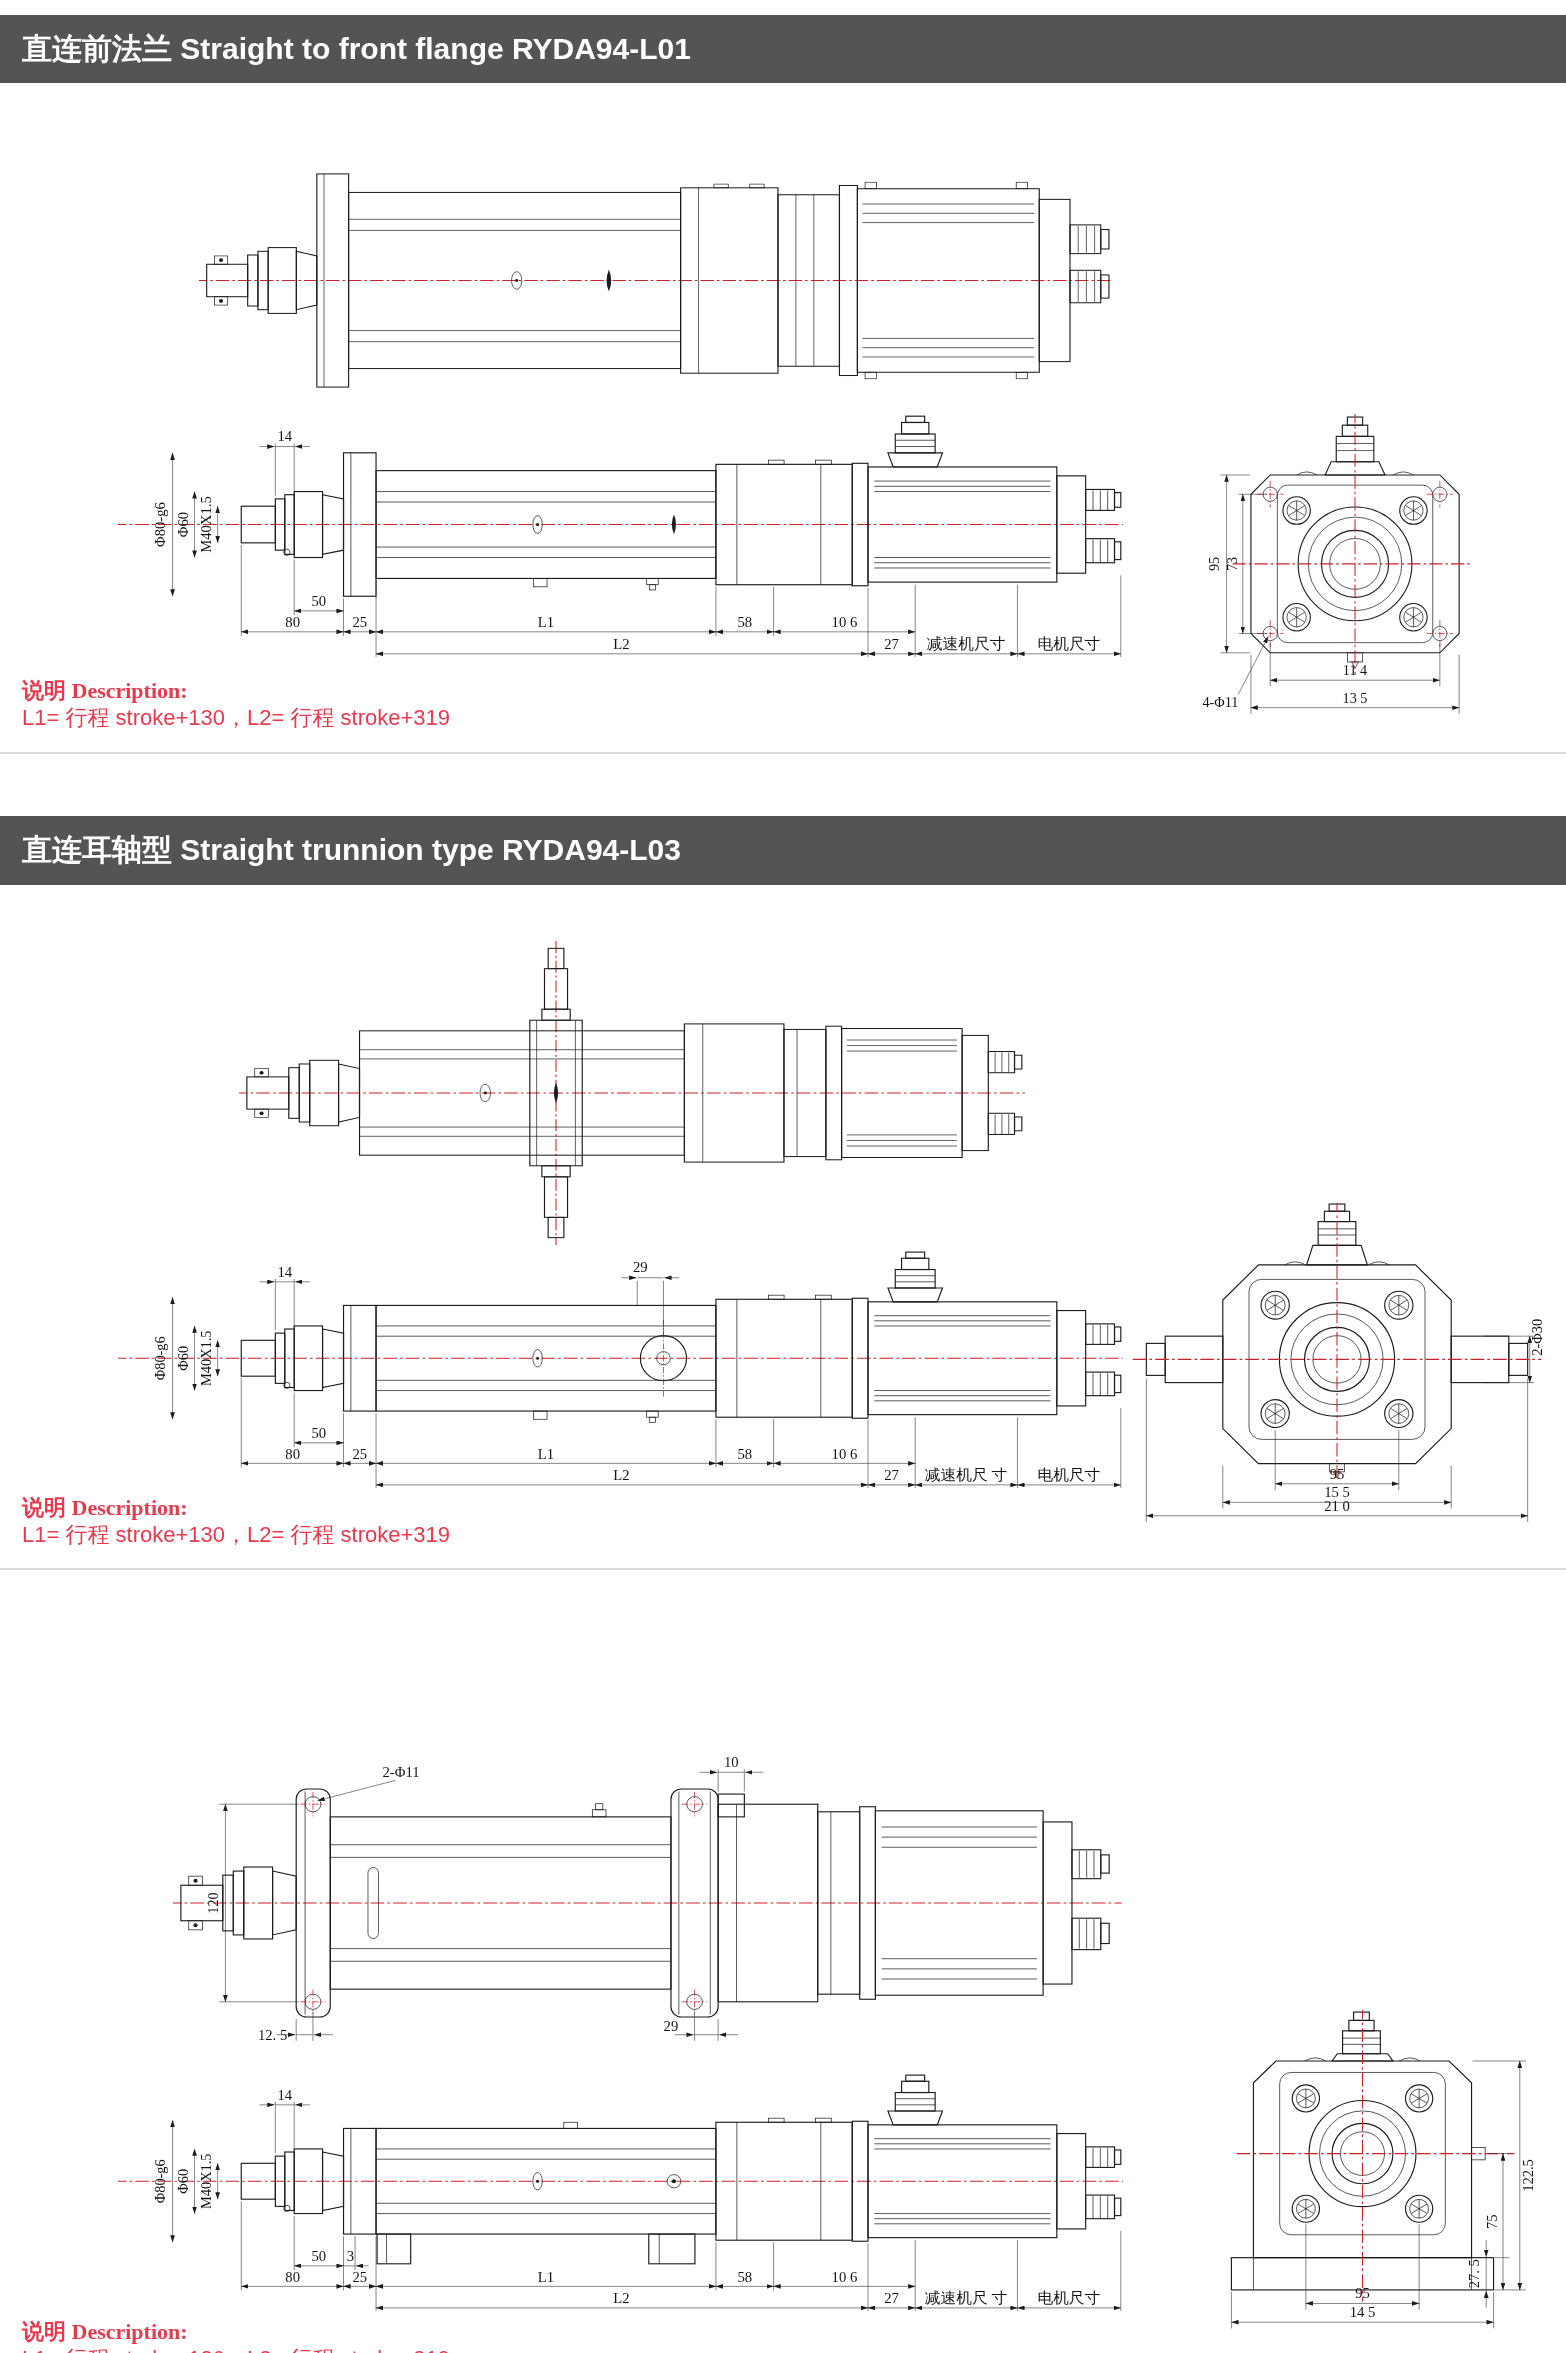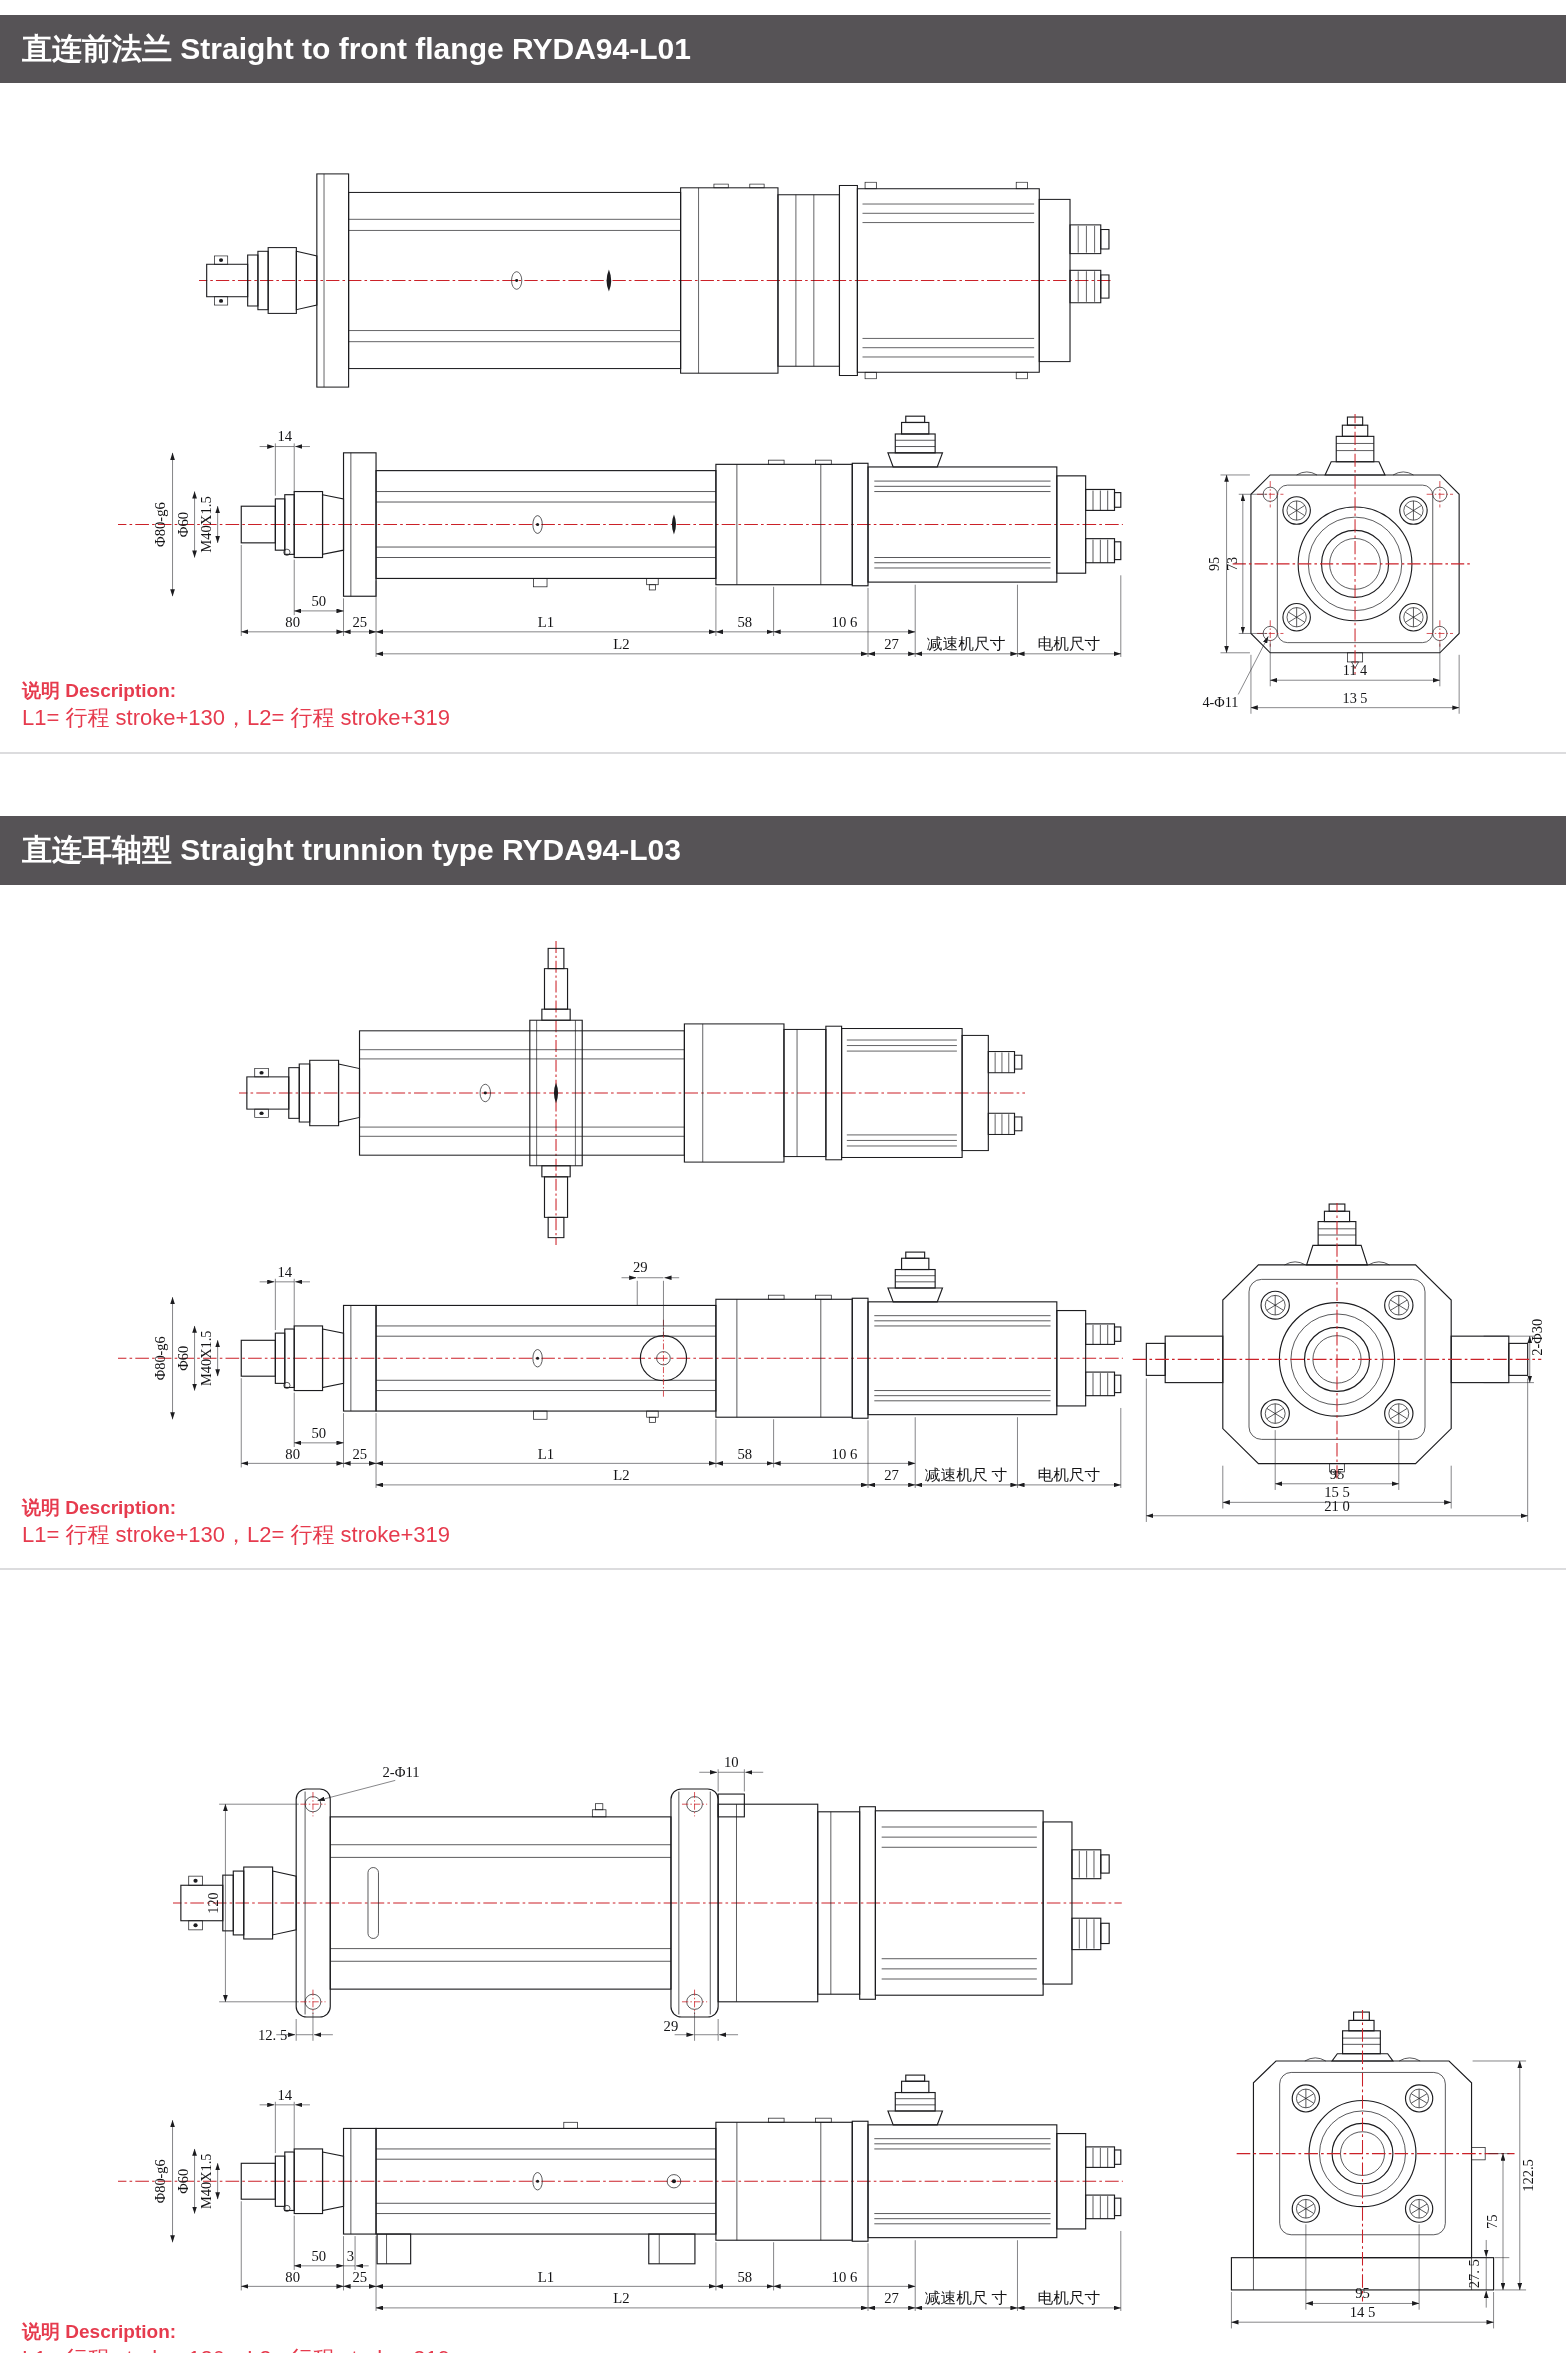--- a/index.html
+++ b/index.html
@@ -1,21 +1,21 @@
 <!DOCTYPE html>
 <html style="font-size:8.4px"><head>
 <meta charset="utf-8">
 <style>
   html,body{margin:0;padding:0;background:#fff;}
   #page{position:relative;width:1567px;height:2354px;background:#fff;overflow:hidden;
         font-family:"Liberation Sans","DejaVu Sans",sans-serif;}
   .hdr{position:absolute;left:0;right:0;background:#565356;color:#fff;
        font-weight:bold;font-size:30px;padding-left:22px;display:flex;align-items:center;}
   .desc{position:absolute;left:22px;color:#e63b4e;}
-  .desc .l1{font-size:19px;font-weight:600;line-height:23px;}
+  .desc .l1{font-size:22px;font-weight:600;line-height:23px;font-family:Liberation Serif, serif;}
   .desc .l2{font-size:22px;margin-top:5.2px;line-height:22px;}
   .sep{position:absolute;left:0;right:0;height:1.6px;background:#dcdcde;}
   .dr{position:absolute;}
   .o{fill:none;stroke:#1c1c1f;stroke-width:2.2;stroke-linejoin:miter;}
   .i{fill:none;stroke:#1c1c1f;stroke-width:1.4;}
   .d{fill:none;stroke:#2b2b30;stroke-width:1.1;}
   .f{fill:#1c1c1f;stroke:none;}
   .r{fill:none;stroke:#cb2128;stroke-width:2;stroke-dasharray:26 6 5 6;}
   .rc{fill:none;stroke:#cb2128;stroke-width:1.5;stroke-dasharray:12 4 3 4;}
   text.t{font-family:"Liberation Serif","DejaVu Serif",serif;font-size:28px;fill:#141416;text-anchor:middle;}

